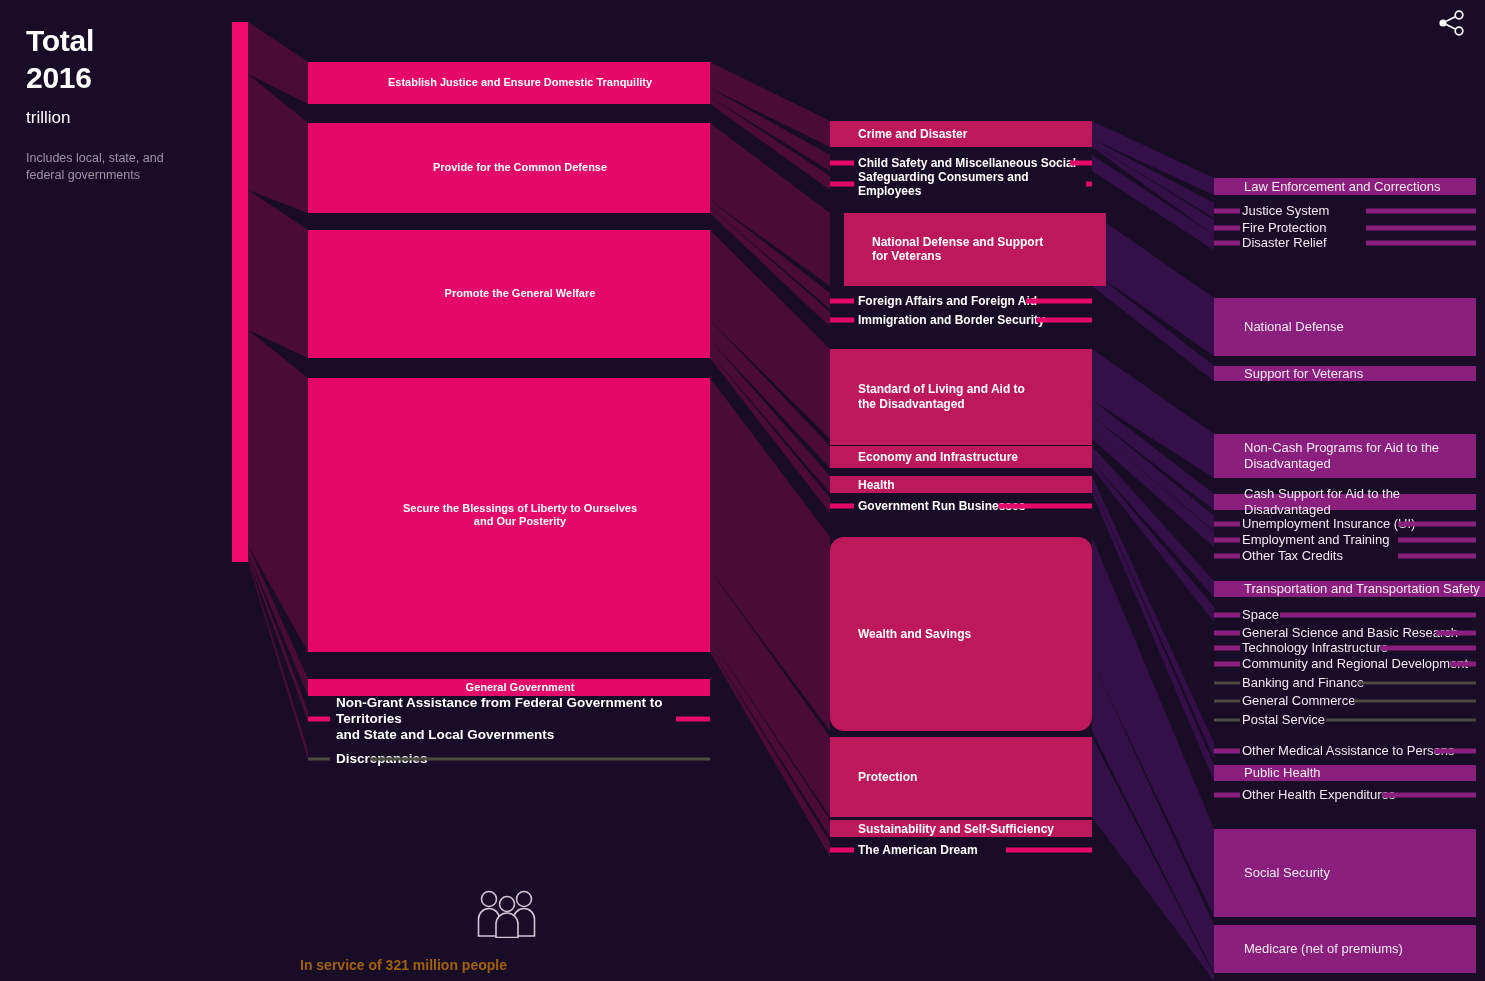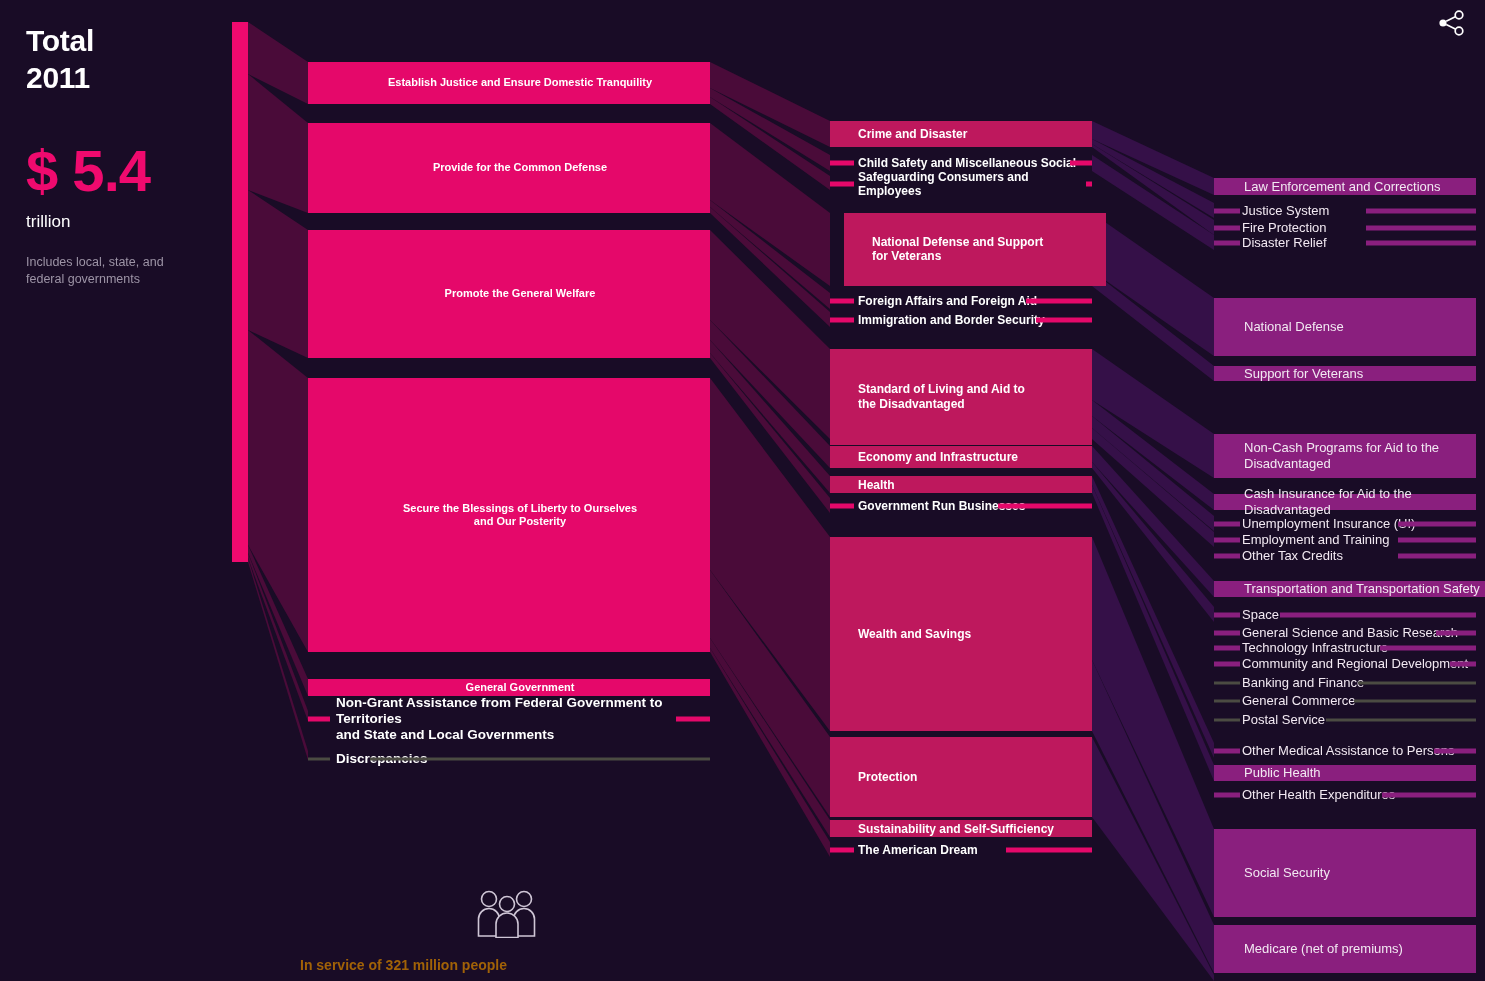--- a/index.html
+++ b/index.html
@@ -122,23 +122,22 @@
       <path d="M1092,485 L1214,765 L1214,781 L1092,493 Z"></path>
       <path d="M1092,537 L1214,829 L1214,917 L1092,660 Z"></path>
       <path d="M1092,660 L1214,925 L1214,973 L1092,731 Z"></path>
       <path d="M1092,737 L1214,975 L1214,981 L1092,817 Z"></path>
     </g>
   </svg>
 
   <div class="panel">
     <div class="title">
       <div>Total</div>
-      <div>2011</div>
+      <div>2016</div>
     </div>
-    <div class="bignum">$ 5.4</div>
     <div class="trillion">trillion</div>
     <div class="note" style="white-space:pre-line">Includes local, state, and
 federal governments</div>
   </div>
 
   <div class="rootbar"></div>
 
   <div id="nodes">
       <div class="node c1" style="left: 308px; top: 62px; width: 402px; height: 42px;">
         <div class="lbl">Establish Justice and Ensure Domestic Tranquility</div>
@@ -202,21 +201,21 @@
         <div class="lbl" style="top: 50%;">Economy and Infrastructure</div>
       </div>
       <div class="node c2" style="left: 830px; top: 476px; width: 262px; height: 17px;">
         <div class="lbl" style="top: 50%;">Health</div>
       </div>
       <div class="thin k2" style="left: 830px; top: 498px; width: 262px;">
         <div class="stub" style="width: 24px; height: 5px; background: rgb(229, 8, 106);"></div>
         <div class="txt">Government Run Businesses</div>
         <div class="tail" style="width: 94px; height: 5px; background: rgb(229, 8, 106);"></div>
       </div>
-      <div class="node c2" style="left: 830px; top: 537px; width: 262px; height: 194px;">
+      <div class="node c2" style="left: 830px; top: 537px; width: 262px; height: 194px; border-radius: 14px;">
         <div class="lbl">Wealth and Savings</div>
       </div>
       <div class="node c2" style="left: 830px; top: 737px; width: 262px; height: 80px;">
         <div class="lbl">Protection</div>
       </div>
       <div class="node c2" style="left: 830px; top: 820px; width: 262px; height: 17px;">
         <div class="lbl" style="top: 50%;">Sustainability and Self-Sufficiency</div>
       </div>
       <div class="thin k2" style="left: 830px; top: 842px; width: 262px;">
         <div class="stub" style="width: 24px; height: 5px; background: rgb(229, 8, 106);"></div>
@@ -245,21 +244,21 @@
         <div class="lbl">National Defense</div>
       </div>
       <div class="node c3" style="left: 1214px; top: 366px; width: 262px; height: 15px; background: rgb(138, 31, 126);">
         <div class="lbl" style="top: 50%;">Support for Veterans</div>
       </div>
       <div class="node c3" style="left: 1214px; top: 434px; width: 262px; height: 44px; background: rgb(138, 31, 126);">
         <div class="lbl">Non-Cash Programs for Aid to the
 Disadvantaged</div>
       </div>
       <div class="node c3" style="left: 1214px; top: 494px; width: 262px; height: 16px; background: rgb(138, 31, 126);">
-        <div class="lbl" style="top: 50%;">Cash Insurance for Aid to the Disadvantaged</div>
+        <div class="lbl" style="top: 50%;">Cash Support for Aid to the Disadvantaged</div>
       </div>
       <div class="thin k3" style="left: 1214px; top: 516px; width: 262px;">
         <div class="stub" style="width: 26px; height: 5px; background: rgb(138, 31, 126);"></div>
         <div class="txt">Unemployment Insurance (UI)</div>
         <div class="tail" style="width: 78px; height: 5px; background: rgb(138, 31, 126);"></div>
       </div>
       <div class="thin k3" style="left: 1214px; top: 532px; width: 262px;">
         <div class="stub" style="width: 26px; height: 5px; background: rgb(138, 31, 126);"></div>
         <div class="txt">Employment and Training</div>
         <div class="tail" style="width: 78px; height: 5px; background: rgb(138, 31, 126);"></div>

